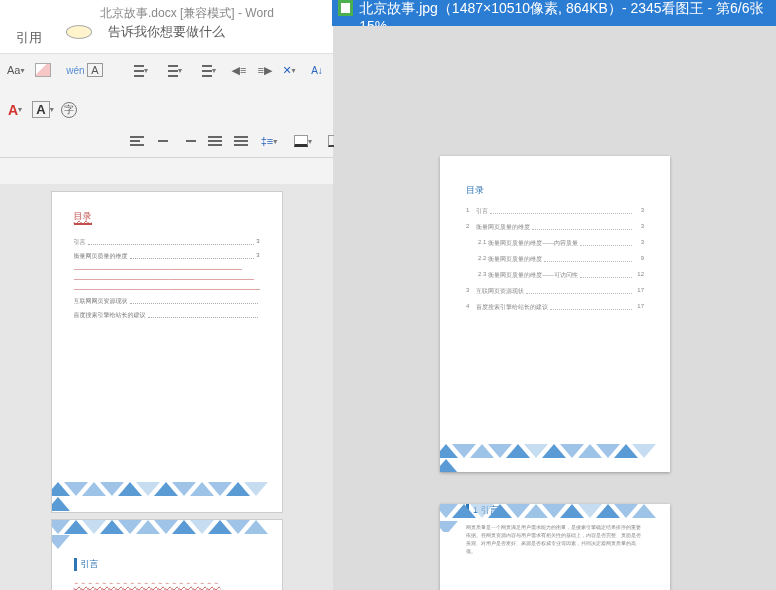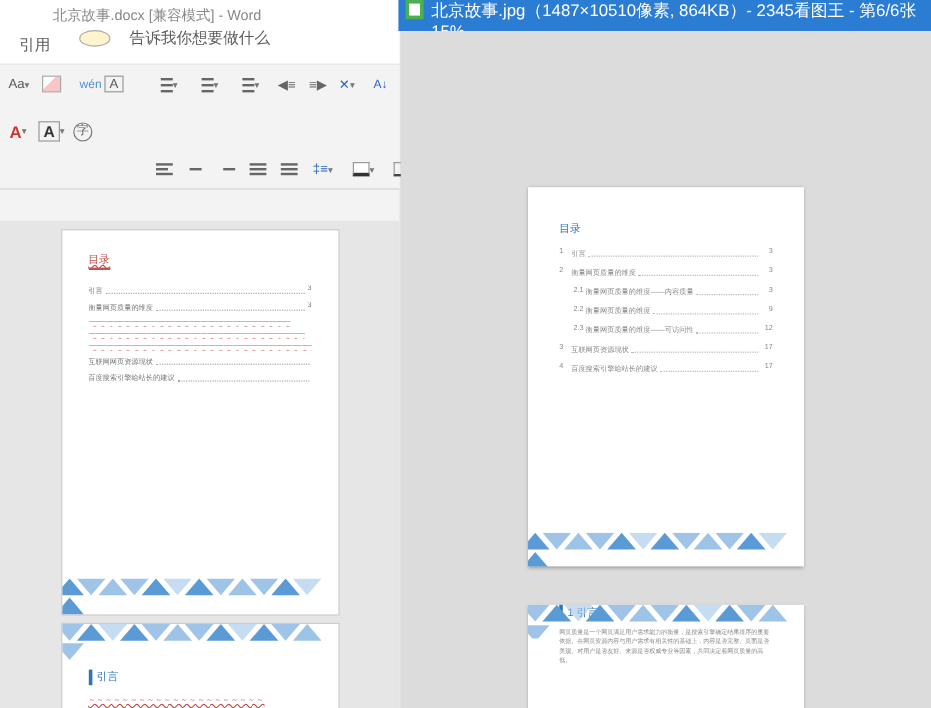--- a/index.html
+++ b/index.html
@@ -1,19 +1,19 @@
 <!DOCTYPE html>
 <html><head>
 <meta charset="utf-8">
 <style>
 * { margin: 0; padding: 0; box-sizing: border-box; }
 body { font-family: "Microsoft YaHei", sans-serif; font-size: 12px; background: #fff; width: 776px; height: 590px; overflow: hidden; }
 
 .titlebars { display: flex; height: 26px; }
-.titlebar-left { flex: 0 0 332px; background: #fff; color: #888; font-size: 12px; display: flex; align-items: center; padding-left: 44px; }
+.titlebar-left { flex: 0 0 332px; background: #fff; color: #888; font-size: 12px; display: flex; align-items: center; padding-left: 100px; }
 .titlebar-right { flex: 1; background: #2b7cd3; color: #fff; font-size: 14px; display: flex; align-items: flex-start; padding-left: 6px; }
 .titlebar-right .tb-icon { width: 16px; height: 16px; background: #4caf50; margin-right: 6px; display: inline-block; position: relative; }
 .titlebar-right .tb-icon::after { content: ''; position: absolute; inset: 3px; background: #fff; }
 
 .left-pane { position: absolute; top: 26px; left: 0; width: 334px; height: 564px; background: #f3f3f3; border-right: 1px solid #ddd; }
 .right-pane { position: absolute; top: 26px; left: 334px; width: 442px; height: 564px; background: #dcdcdc; }
 
 
 .ribbon-tabs { height: 28px; background: #fff; display: flex; align-items: flex-end; padding-left: 4px; border-bottom: 1px solid #e1e1e1; }
 .ribbon-tabs span { padding: 6px 12px; color: #5c5c5c; font-size: 13px; cursor: pointer; }

